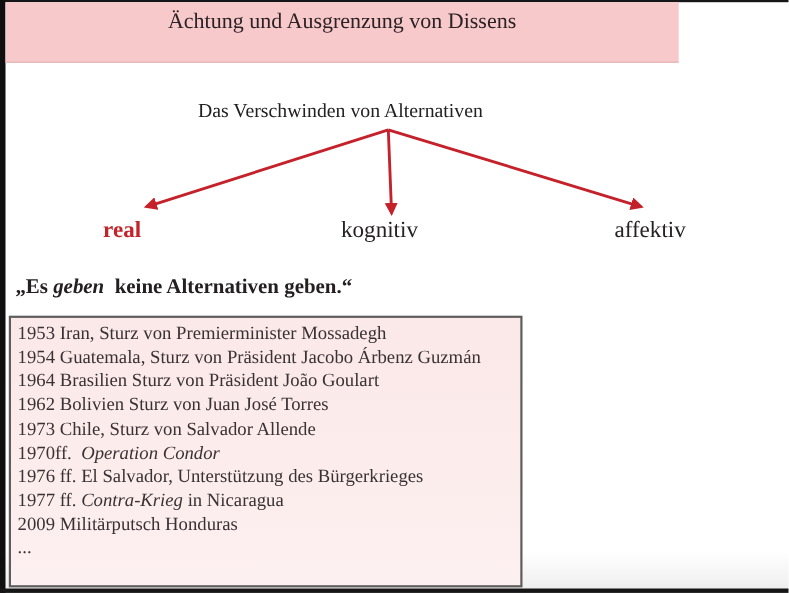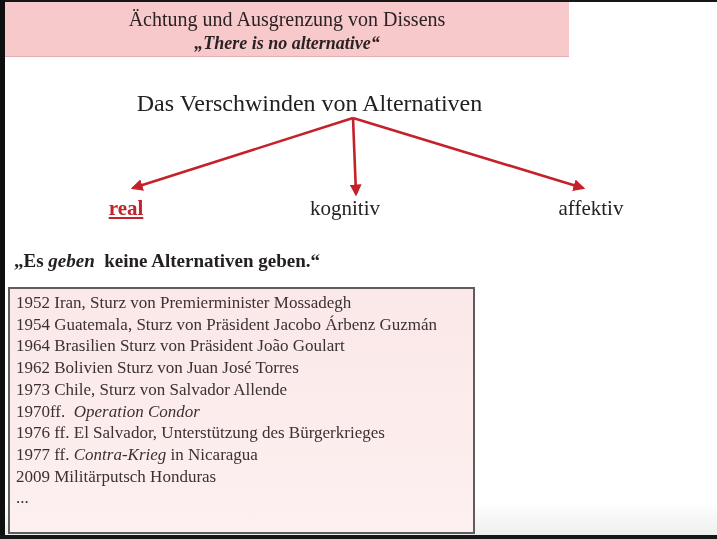--- a/index.html
+++ b/index.html
@@ -20,60 +20,59 @@
   }
   .left-bar {
     position: absolute; left: 0; top: 0; width: 5px; height: 539px;
     background: #0f0f0f;
   }
   .bottom-line {
     position: absolute; left: 0; top: 535px; width: 717px; height: 4px;
     background: #161616;
   }
   .band {
-    position: absolute; left: 5px; top: 2px; width: 564px; height: 55px;
+    position: absolute; left: 5px; top: 2px; width: 612px; height: 55px;
     background: #f8c9cb;
     border-bottom: 1px solid #e2b0b2;
     text-align: center;
     box-sizing: border-box;
     padding-top: 5px;
     color: #2b2224;
   }
   .band-title {
     font-size: 20px;
     line-height: 24px;
   }
   .band-subtitle {
     font-size: 18px;
     line-height: 24px;
     font-weight: bold;
     font-style: italic;
   }
   .main-title {
     position: absolute; left: 5px; top: 90px; width: 609px;
     text-align: center;
-    font-size: 24px;
+    font-size: 18px;
     color: #232021;
   }
   .arrows {
     position: absolute; left: 100px; top: 112px;
     width: 500px; height: 90px;
   }
   .branch-label {
     position: absolute; top: 196px;
     width: 140px;
     text-align: center;
     font-size: 21px;
     color: #262223;
   }
   .branch-real {
-    left: 56px;
+    left: 41px;
     font-weight: bold;
     color: #c2242a;
-    text-decoration: underline;
   }
   .branch-kognitiv { left: 275px; }
   .branch-affektiv { left: 521px; }
   .quote {
     position: absolute; left: 14px; top: 250px;
     font-size: 19px;
     font-weight: bold;
     color: #242021;
     white-space: pre-wrap;
   }
@@ -97,21 +96,20 @@
 <body>
 
 <div class="stage">
 
   <div class="top-line"></div>
   <div class="left-bar"></div>
   <div class="bottom-line"></div>
 
   <div class="band">
     <div class="band-title">Ächtung und Ausgrenzung von Dissens</div>
-    <div class="band-subtitle">„There is no alternative“</div>
   </div>
 
   <div class="main-title">Das Verschwinden von Alternativen</div>
 
   <svg class="arrows" viewBox="0 0 500 90" xmlns="http://www.w3.org/2000/svg">
     <defs>
       <marker id="ah" viewBox="0 0 10 10" refX="8" refY="5" markerWidth="4.6" markerHeight="4.6" orient="auto-start-reverse">
         <path d="M0,0 L10,5 L0,10 z" fill="#c5212a"></path>
       </marker>
     </defs>
@@ -120,21 +118,21 @@
     <line x1="253" y1="6" x2="483" y2="76" stroke="#c5212a" stroke-width="2.6" marker-end="url(#ah)"></line>
   </svg>
 
   <div class="branch-label branch-real">real</div>
   <div class="branch-label branch-kognitiv">kognitiv</div>
   <div class="branch-label branch-affektiv">affektiv</div>
 
   <div class="quote"><span>„Es </span><span class="em">geben</span><span>  keine Alternativen geben.“</span></div>
 
   <div class="events-box">
-    <div class="event-row"><span>1952 Iran, Sturz von Premierminister Mossadegh</span><span class="em"></span><span></span></div>
+    <div class="event-row"><span>1953 Iran, Sturz von Premierminister Mossadegh</span><span class="em"></span><span></span></div>
     <div class="event-row"><span>1954 Guatemala, Sturz von Präsident Jacobo Árbenz Guzmán</span><span class="em"></span><span></span></div>
     <div class="event-row"><span>1964 Brasilien Sturz von Präsident João Goulart</span><span class="em"></span><span></span></div>
     <div class="event-row"><span>1962 Bolivien Sturz von Juan José Torres</span><span class="em"></span><span></span></div>
     <div class="event-row"><span>1973 Chile, Sturz von Salvador Allende</span><span class="em"></span><span></span></div>
     <div class="event-row"><span>1970ff.  </span><span class="em">Operation Condor</span><span></span></div>
     <div class="event-row"><span>1976 ff. El Salvador, Unterstützung des Bürgerkrieges</span><span class="em"></span><span></span></div>
     <div class="event-row"><span>1977 ff. </span><span class="em">Contra-Krieg</span><span> in Nicaragua</span></div>
     <div class="event-row"><span>2009 Militärputsch Honduras</span><span class="em"></span><span></span></div>
     <div class="event-row"><span>...</span><span class="em"></span><span></span></div>
   </div>

